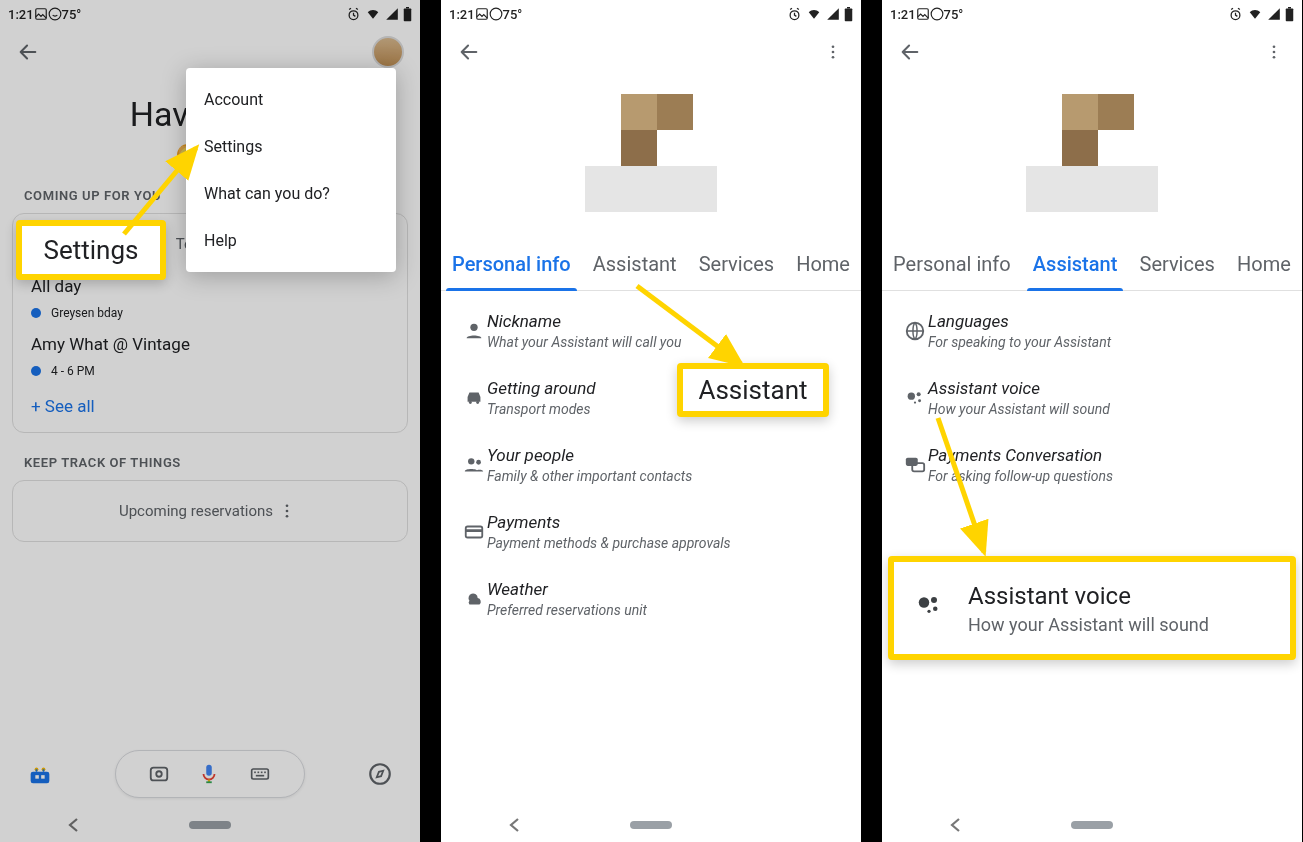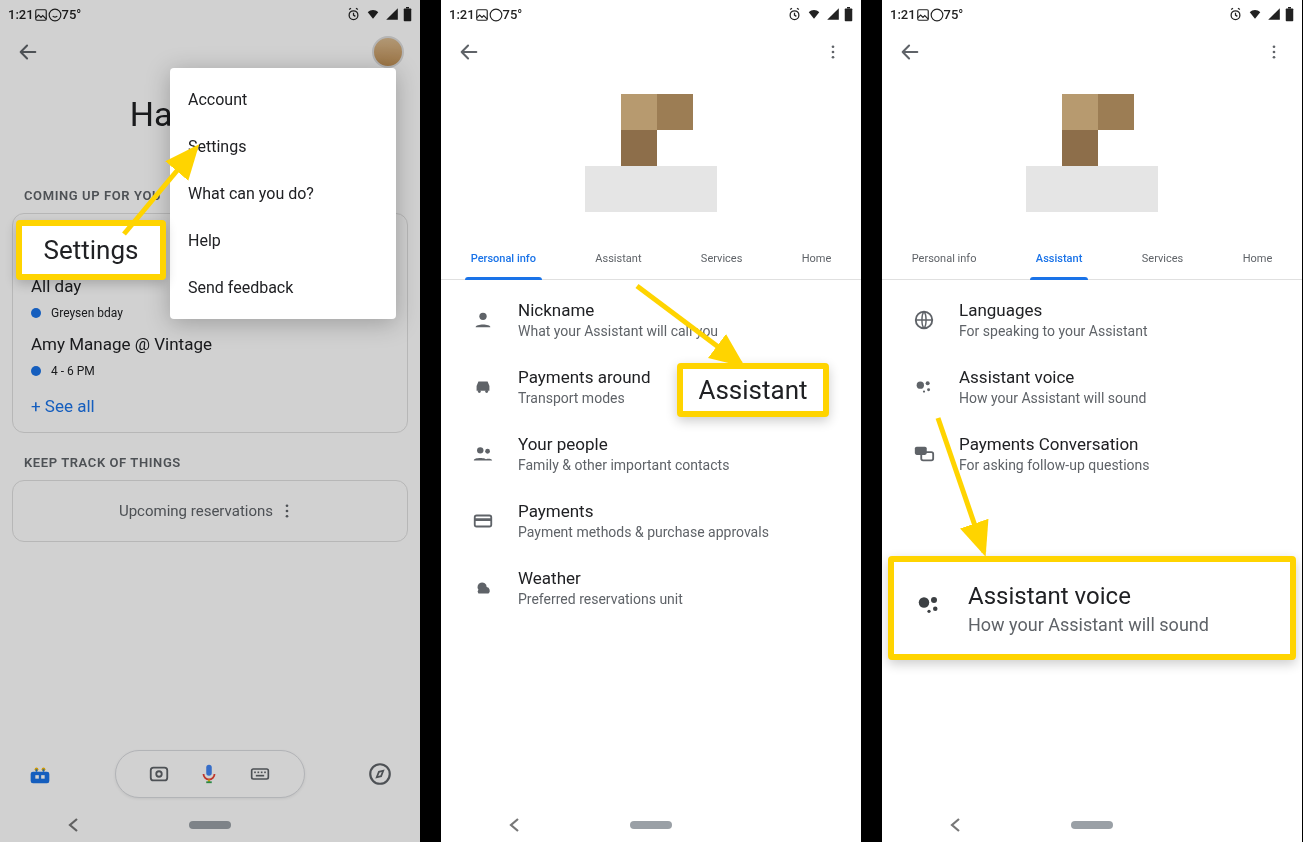--- a/index.html
+++ b/index.html
@@ -1,20 +1,20 @@
 <!DOCTYPE html>
 <html><head>
 <meta charset="utf-8">
 <style>
   * { box-sizing: border-box; margin: 0; padding: 0; font-family: Roboto, Arial, sans-serif; }
   body { background: #000; width: 1303px; height: 842px; display: flex; gap: 21px; overflow: hidden; }
   .phone { width: 420px; height: 842px; background: #fff; position: relative; overflow: hidden; }
   .phone1 .dimmer { position: absolute; inset: 0; background: rgba(0,0,0,0.18); z-index: 4; pointer-events: none; }
   .statusbar { height: 28px; display: flex; align-items: center; justify-content: space-between; padding: 0 8px; font-size: 13px; font-weight: 500; color: #222; }
-  .statusbar .left { display: flex; align-items: flex-end; }
+  .statusbar .left { display: flex; align-items: flex-start; }
   .statusbar .right { display: flex; align-items: center; gap: 4px; }
   .sb-icon { display: inline-block; }
   .appbar { height: 48px; display: flex; align-items: center; padding: 0 10px; }
   .appbar .back { width: 36px; height: 36px; display: flex; align-items: center; justify-content: center; cursor: pointer; }
   .appbar .spacer { flex: 1; }
   .appbar .avatar { width: 32px; height: 32px; border-radius: 50%; background: linear-gradient(#d8b98f,#c09055); border: 2px solid #ddd; margin-right: 6px; }
   .appbar .overflow { width: 36px; height: 36px; display: flex; align-items: center; justify-content: center; cursor: pointer; }
 
   .phone1 .greet { text-align: center; padding-top: 18px; }
   .phone1 .greet h1 { font-size: 34px; font-weight: 400; color: #202124; }
@@ -36,41 +36,41 @@
   .bottom-bar { position: absolute; left: 0; right: 0; bottom: 40px; height: 56px; display: flex; align-items: center; justify-content: space-between; padding: 0 22px; }
   .assist-bubble { width: 36px; height: 36px; display: flex; align-items: center; justify-content: center; }
   .search-pill { width: 190px; height: 48px; background: #fff; border: 1px solid #dadce0; border-radius: 26px; display: flex; align-items: center; justify-content: center; gap: 28px; box-shadow: 0 1px 3px rgba(0,0,0,0.08); }
   .explore-circ { width: 36px; height: 36px; display: flex; align-items: center; justify-content: center; }
   .chat-bubble { position: absolute; right: 18px; top: 232px; width: 40px; height: 40px; border-radius: 50%; background: #fff0; display:flex;align-items:center;justify-content:center; }
 
   .nav-gesture { position: absolute; bottom: 0; left: 0; right: 0; height: 34px; display: flex; align-items: center; justify-content: center; gap: 110px; }
   .nav-pill { width: 42px; height: 8px; background: #9aa0a6; border-radius: 5px; }
 
   
-  .popup { position: absolute; top: 68px; right: 24px; width: 226px; background: #fff; border-radius: 4px; box-shadow: 0 4px 24px rgba(0,0,0,0.25); padding: 8px 0; z-index: 6; }
+  .popup { position: absolute; top: 68px; right: 24px; width: 210px; background: #fff; border-radius: 4px; box-shadow: 0 4px 24px rgba(0,0,0,0.25); padding: 8px 0; z-index: 6; }
   .popup .mi { padding: 14px 18px; font-size: 16px; color: #202124; cursor: pointer; }
 
   
   .callout { position: absolute; background: #fff; border: 6px solid #ffd400; border-radius: 4px; box-shadow: 0 4px 12px rgba(0,0,0,0.2); font-size: 26px; color: #202124; display: flex; align-items: center; justify-content: center; z-index: 7; }
   .arrow-svg { position: absolute; z-index: 7; pointer-events:none; }
 
   
   .hero-img { margin: 18px auto 28px; width: 132px; height: 118px; position: relative; }
   .hero-img .b1 { position:absolute; left:36px; top:0; width:36px; height:36px; background:#b79a6f; }
   .hero-img .b2 { position:absolute; left:72px; top:0; width:36px; height:36px; background:#9c7d54; }
   .hero-img .b3 { position:absolute; left:36px; top:36px; width:36px; height:36px; background:#8d6e4a; }
   .hero-img .b4 { position:absolute; left:0; top:72px; width:132px; height:46px; background:#e5e5e5; }
 
   .tabs { display: flex; justify-content: space-around; border-bottom: 1px solid #e0e0e0; }
-  .tab { padding: 12px 6px 14px; font-size: 11px; color: #5f6368; cursor: pointer; position: relative; }
+  .tab { padding: 12px 6px 14px; font-size: 20px; color: #5f6368; cursor: pointer; position: relative; }
   .tab.active { color: #1a73e8; font-weight: 500; }
   .tab.active::after { content:""; position:absolute; left:0; right:0; bottom:-1px; height:3px; background:#1a73e8; border-radius:3px 3px 0 0; }
 
   .slist { padding: 6px 0; }
-  .srow { display: flex; align-items: center; gap: 22px; padding: 14px 29px; cursor: pointer; }
+  .srow { display: flex; align-items: center; padding: 14px 20px; cursor: pointer; font-style: italic; }
   .srow .sicon { width: 26px; height: 26px; display:flex;align-items:center;justify-content:center; color:#5f6368; flex-shrink:0;}
   .srow .txts .t1 { font-size: 17px; color: #202124; }
   .srow .txts .t2 { font-size: 14px; color: #5f6368; margin-top: 3px; }
   .callout3-wrap { position:absolute; left:6px; right:6px; top:556px; height:104px; border:6px solid #ffd400; background:#fff; border-radius:4px; box-shadow:0 4px 12px rgba(0,0,0,0.2); display:flex; align-items:center; padding:0 18px; gap:20px; z-index:7;}
   .callout3-wrap .t1 { font-size:24px; color:#202124; }
   .callout3-wrap .t2 { font-size:18px; color:#5f6368; margin-top:4px; }
 
   svg { display:block; }
 </style>
 </head>
@@ -160,21 +160,21 @@
             <circle cx="12" cy="12" r="1.8" fill="#5f6368"></circle>
             <circle cx="12" cy="19" r="1.8" fill="#5f6368"></circle>
           </svg>
       </div>
     </div>
     <div class="allday">All day</div>
     <div class="event-row">
       <span class="dot blue"></span>
       <span>Greysen bday</span>
     </div>
-    <div class="allday" style="margin-top:14px">Amy Manage @ Vintage</div>
+    <div class="allday" style="margin-top:14px">Amy What @ Vintage</div>
     <div class="event-row">
       <span class="dot blue"></span>
       <span>4 - 6 PM</span>
     </div>
     <span class="see-all">+ See all</span>
   </div>
 
   <div class="section-label">KEEP TRACK OF THINGS</div>
 
   <div class="card2">
@@ -243,21 +243,20 @@
       </span>
     <span class="nav-pill"></span>
     <span style="width:12px"></span>
   </div>
 
   <div class="popup">
     <div class="mi">Account</div>
     <div class="mi">Settings</div>
     <div class="mi">What can you do?</div>
     <div class="mi">Help</div>
-    <div class="mi">Send feedback</div>
   </div>
 
   <div class="callout" style="left:16px; top:220px; width:150px; height:60px;">
     <span>Settings</span>
   </div>
   <svg class="arrow-svg" style="left:120px; top:142px; width:90px; height:96px;" viewBox="0 0 90 96">
     <defs>
         <marker id="ah1" markerWidth="8" markerHeight="8" refX="6" refY="3" orient="auto">
           <path d="M0 0L7 3L0 6z" fill="#ffd400"></path>
         </marker>
@@ -354,21 +353,21 @@
     </div>
     <div class="srow">
       <span class="sicon">
           <svg width="22" height="22" viewBox="0 0 24 24">
             <path d="M5 11l2-5h10l2 5v5H5z" fill="#5f6368"></path>
             <circle cx="8" cy="17" r="1.6" fill="#5f6368"></circle>
             <circle cx="16" cy="17" r="1.6" fill="#5f6368"></circle>
           </svg>
         </span>
       <div class="txts">
-          <div class="t1">Payments around</div>
+          <div class="t1">Getting around</div>
           <div class="t2">Transport modes</div>
         </div>
     </div>
     <div class="srow">
       <span class="sicon">
           <svg width="24" height="22" viewBox="0 0 24 24">
             <circle cx="9" cy="8" r="3.5" fill="#5f6368"></circle>
             <circle cx="17" cy="9" r="2.6" fill="#5f6368"></circle>
             <path d="M2 19c0-3.5 14-3.5 14 0M14 19c0-2.6 8-2.6 8 0" fill="#5f6368"></path>
           </svg>

